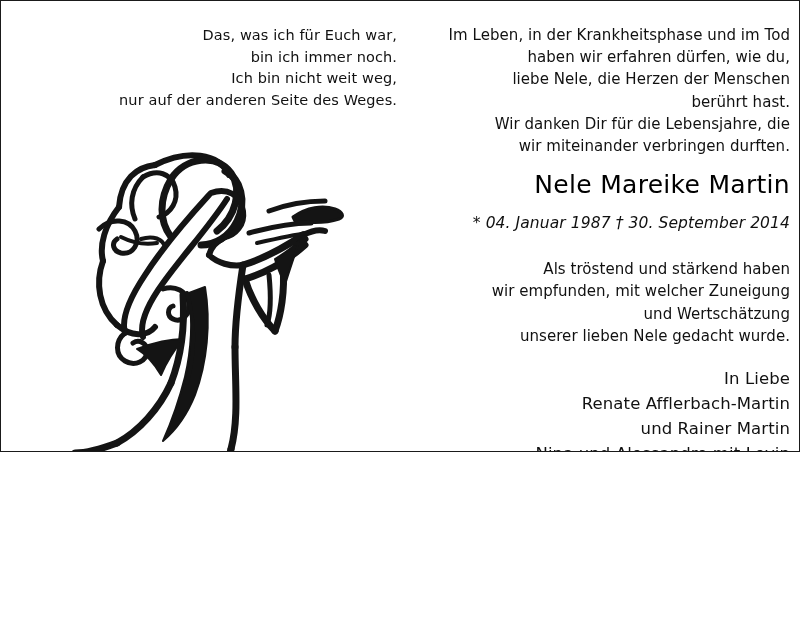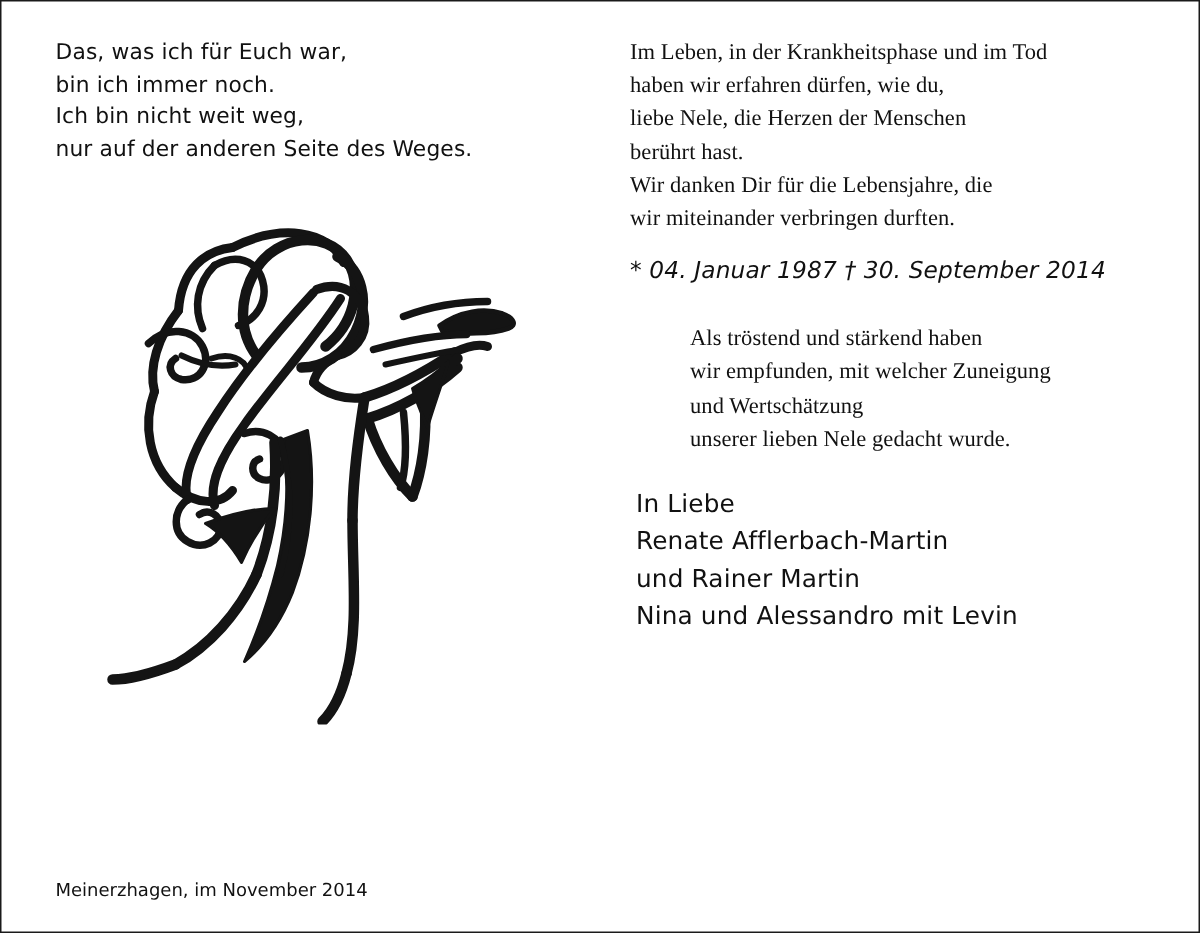--- a/index.html
+++ b/index.html
@@ -6,25 +6,26 @@
     margin: 0;
     padding: 0;
     background: #ffffff;
   }
   body {
     font-family: "DejaVu Sans", sans-serif;
   }
   .page {
     position: relative;
     width: 800px;
-    height: 622px;
+    height: 452px;
     background: #ffffff;
     box-sizing: border-box;
     border: 1px solid #1a1a1a;
     overflow: hidden;
+    text-align: right;
   }
 
   
   .left-col {
     position: absolute;
     left: 36px;
     top: 24px;
     width: 360px;
   }
   .poem {
@@ -54,21 +55,20 @@
     left: 419px;
     top: 23px;
     width: 370px;
   }
   .para {
     font-size: 15px;
     line-height: 22.2px;
     color: #111111;
     white-space: pre-line;
     letter-spacing: 0.05px;
-    font-family: Liberation Serif, serif;
   }
   .deceased-name {
     font-size: 25px;
     line-height: 30px;
     color: #000000;
     margin-top: 13px;
     margin-left: 8px;
     letter-spacing: 0.3px;
   }
   .dates {
@@ -192,20 +192,21 @@
     </svg>
   </div>
 
   <div class="right-col">
     <div class="para">Im Leben, in der Krankheitsphase und im Tod
 haben wir erfahren dürfen, wie du,
 liebe Nele, die Herzen der Menschen
 berührt hast.
 Wir danken Dir für die Lebensjahre, die
 wir miteinander verbringen durften.</div>
+    <div class="deceased-name">Nele Mareike Martin</div>
     <div class="dates">* 04. Januar 1987  † 30. September 2014</div>
     <div class="para para-gap-1">Als tröstend und stärkend haben
 wir empfunden, mit welcher Zuneigung
 und Wertschätzung
 unserer lieben Nele gedacht wurde.</div>
     <div class="signature">In Liebe
 Renate Afflerbach-Martin
 und Rainer Martin
 Nina und Alessandro mit Levin</div>
   </div>

